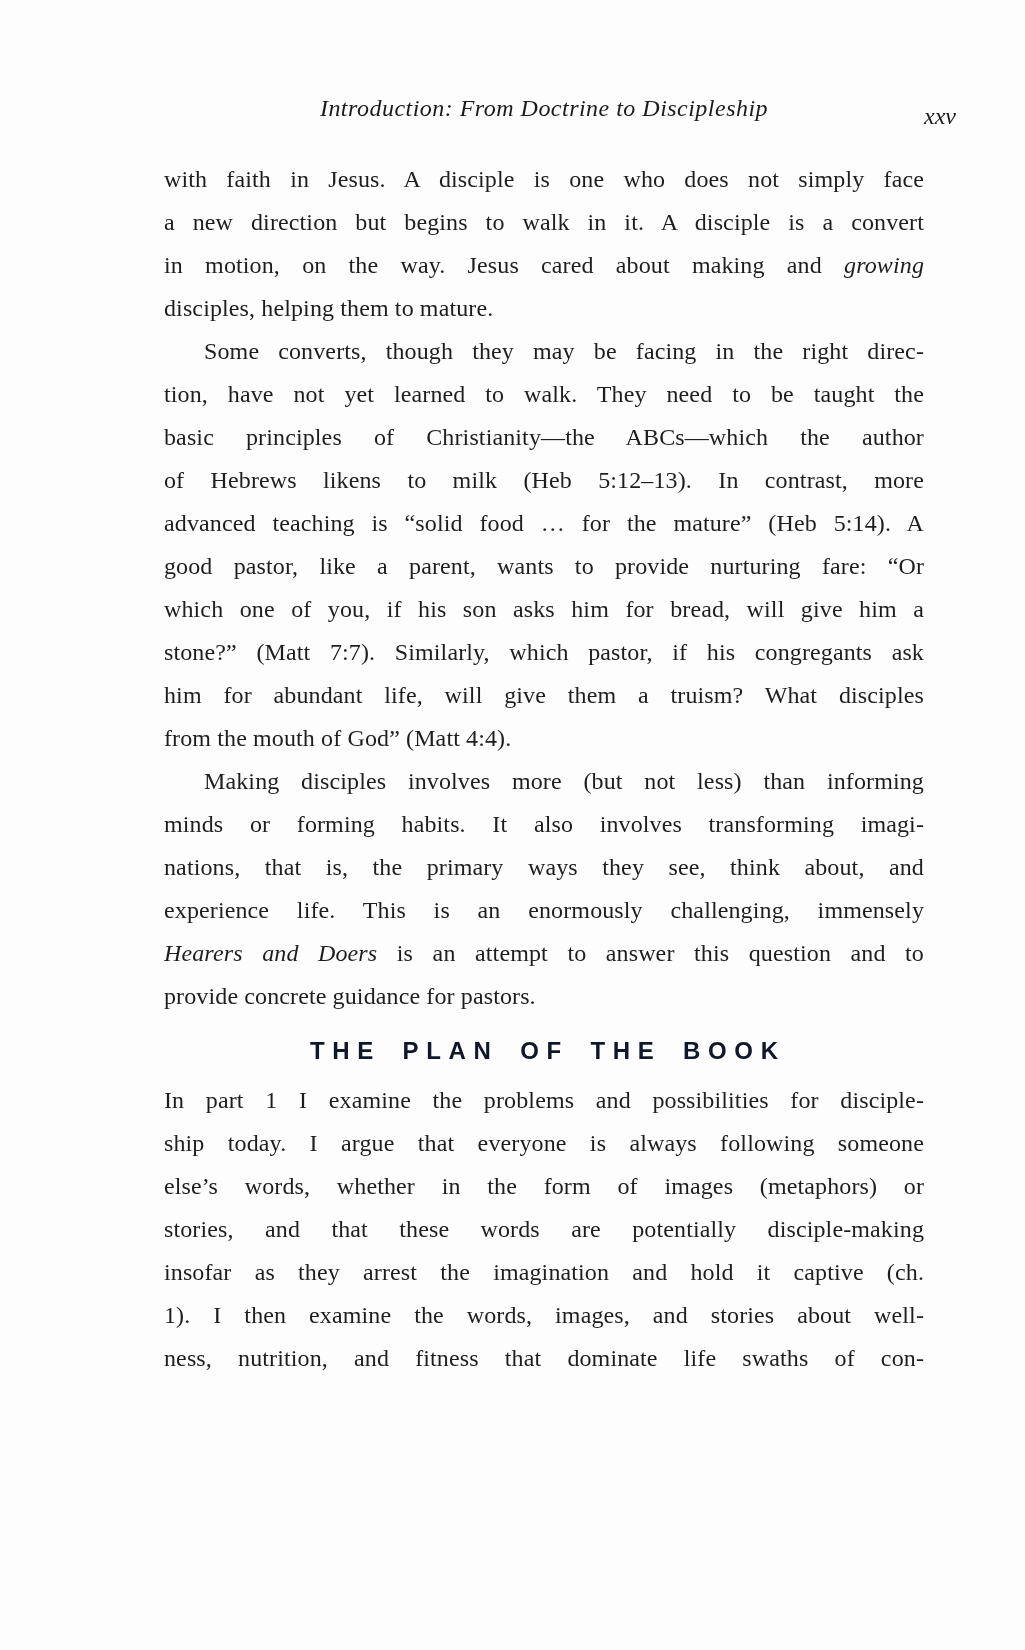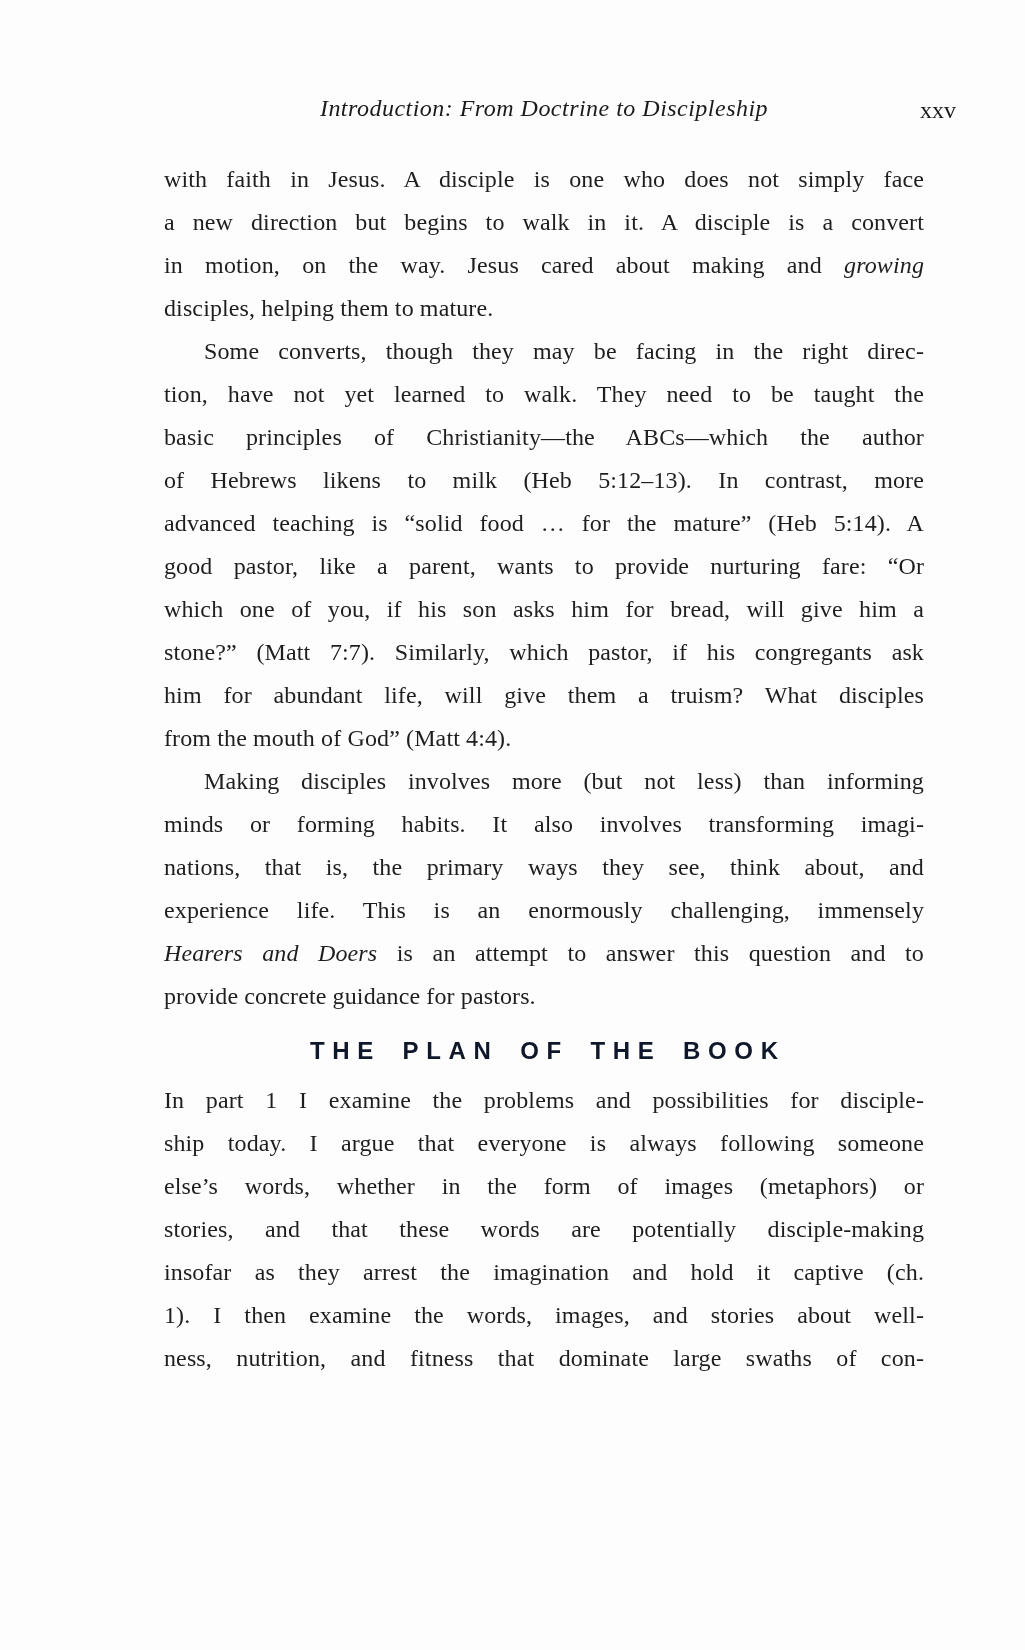--- a/index.html
+++ b/index.html
@@ -30,22 +30,23 @@
   .running-head-title {
     display: block;
     text-align: center;
     font-style: italic;
     font-size: 24px;
     letter-spacing: 0.02em;
     color: #1b1b1b;
   }
   .folio {
     position: absolute;
-    top: 2px;
+    top: 8px;
     right: -32px;
+    font-style: italic;
     font-size: 24px;
     color: #1b1b1b;
   }
   .body-text {
     top: 158px;
   }
   .line {
     font-size: 24px;
     line-height: 43px;
     height: 43px;
@@ -109,17 +110,17 @@
         <div class="line endline">provide concrete guidance for pastors.</div>
       </div>
     <div class="section-heading">THE PLAN OF THE BOOK</div>
     <div>
         <div class="line">In part 1 I examine the problems and possibilities for disciple-</div>
         <div class="line">ship today. I argue that everyone is always following someone</div>
         <div class="line">else’s words, whether in the form of images (metaphors) or</div>
         <div class="line">stories, and that these words are potentially disciple-making</div>
         <div class="line">insofar as they arrest the imagination and hold it captive (ch.</div>
         <div class="line">1). I then examine the words, images, and stories about well-</div>
-        <div class="line">ness, nutrition, and fitness that dominate large swaths of con-</div>
+        <div class="line">ness, nutrition, and fitness that dominate life swaths of con-</div>
       </div>
   </div>
 
 </div>
 
 </body></html>

